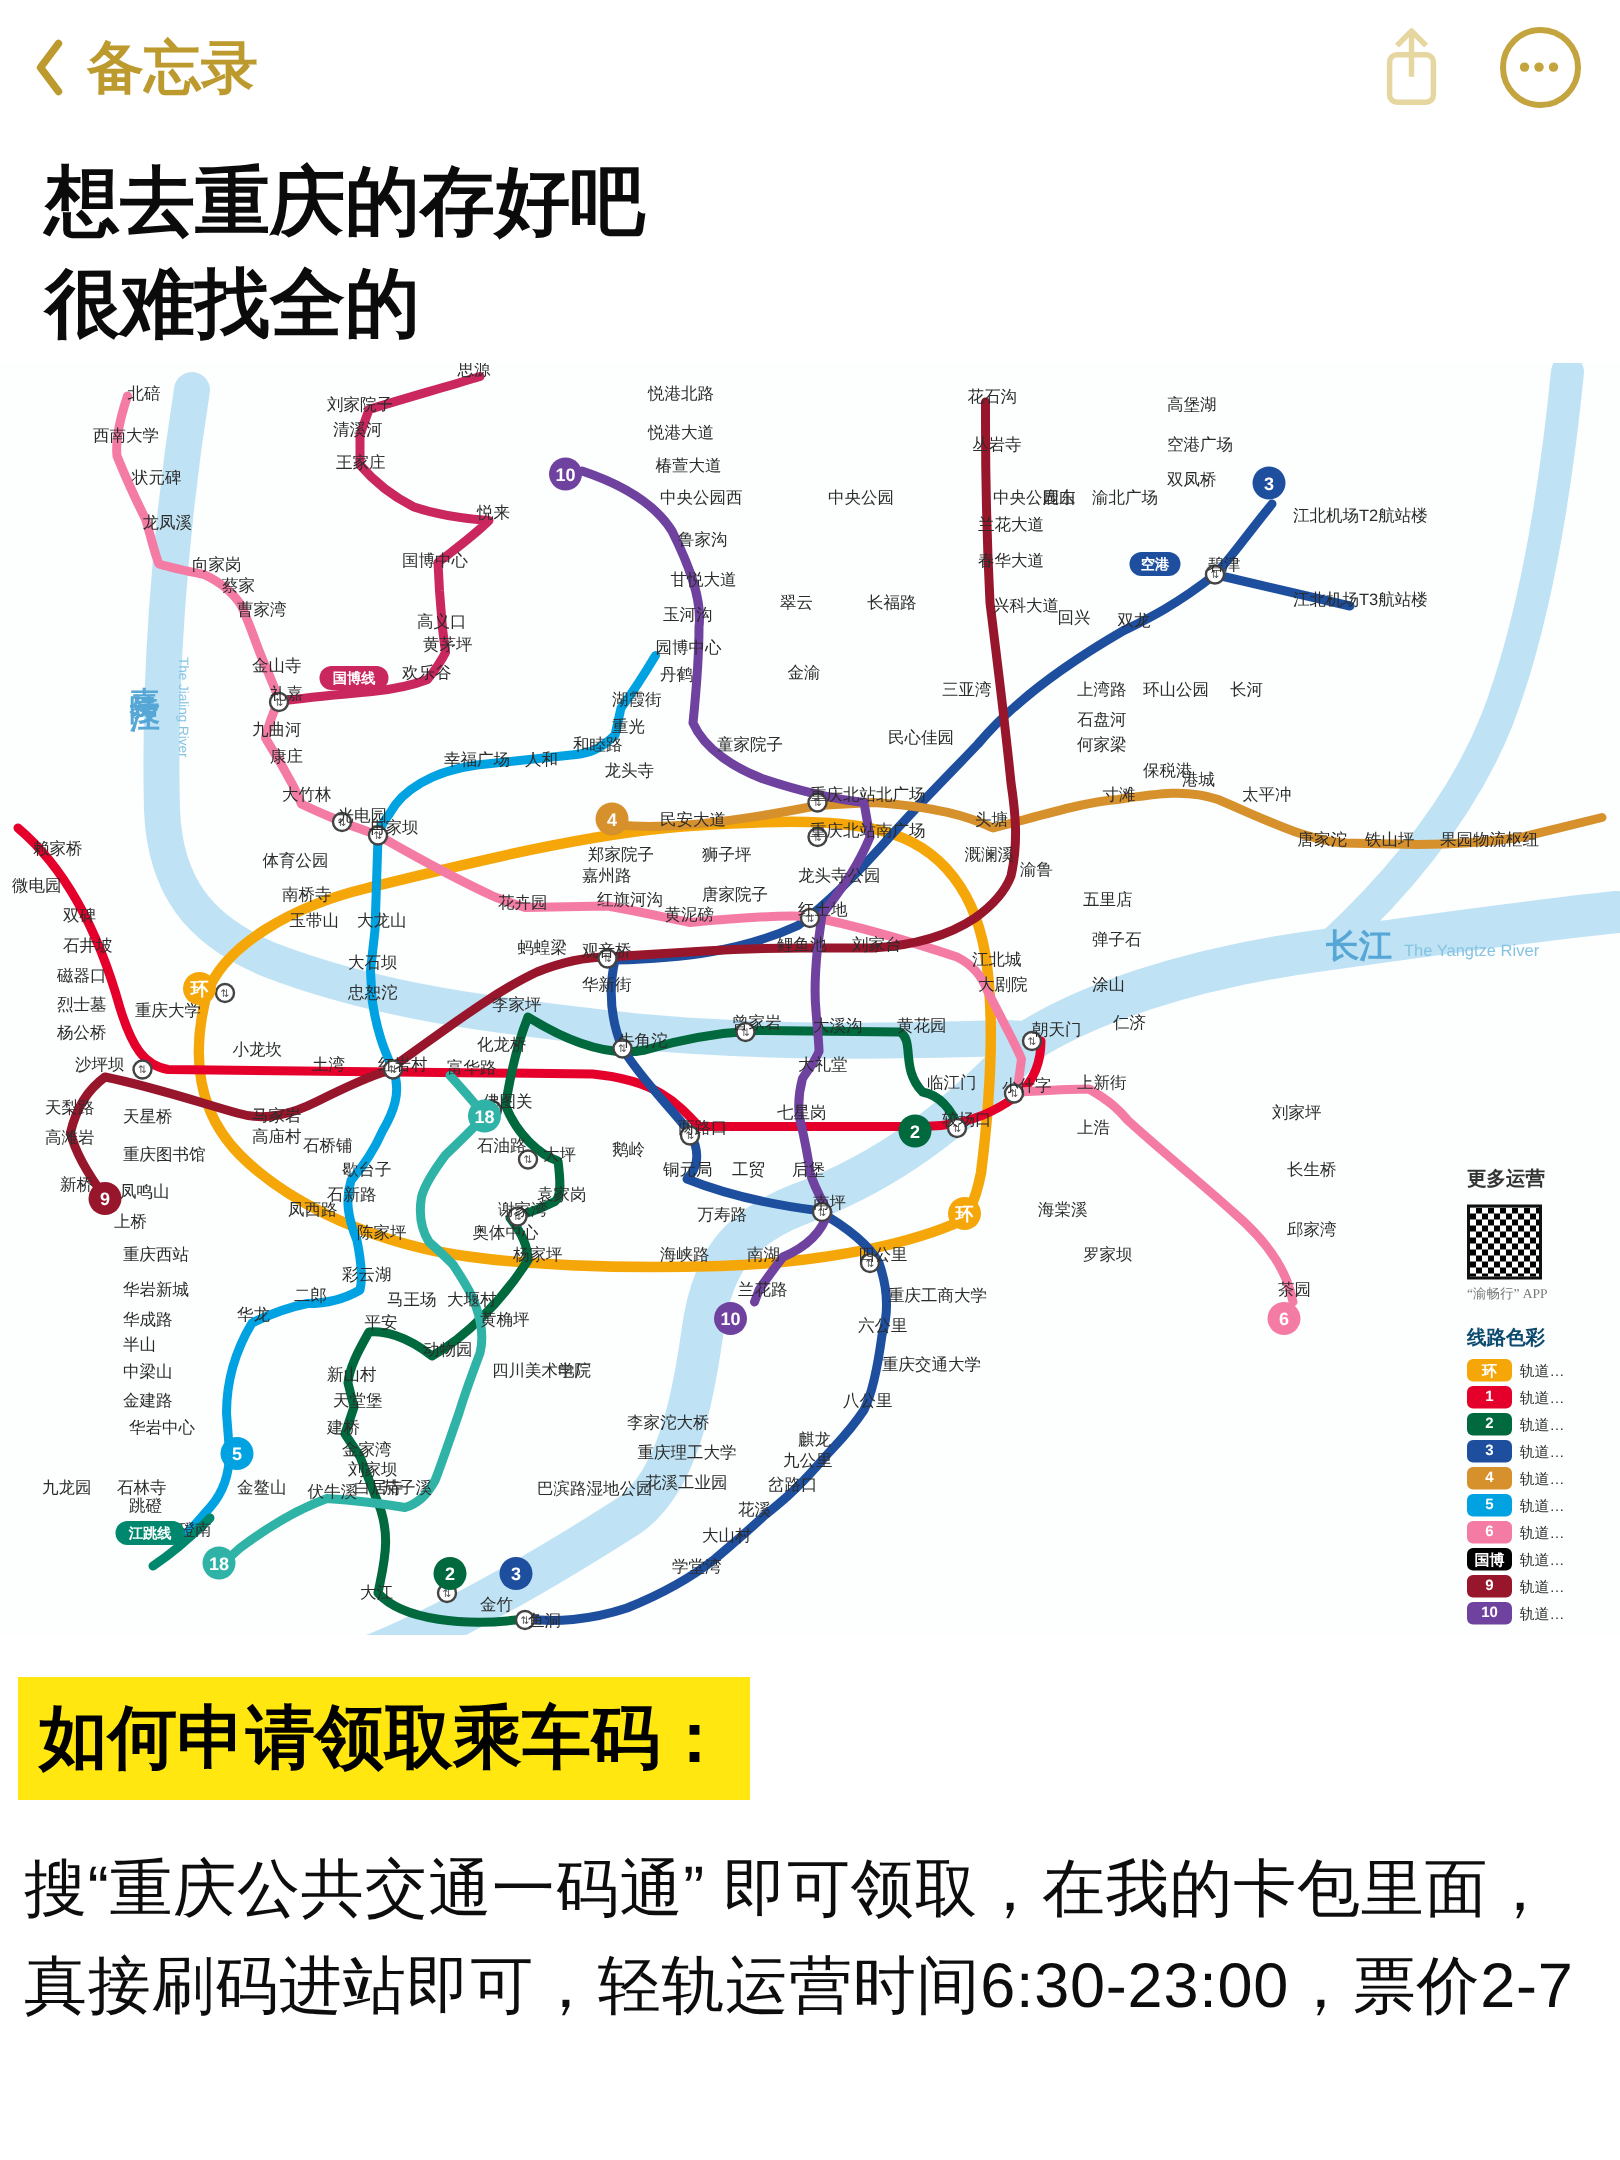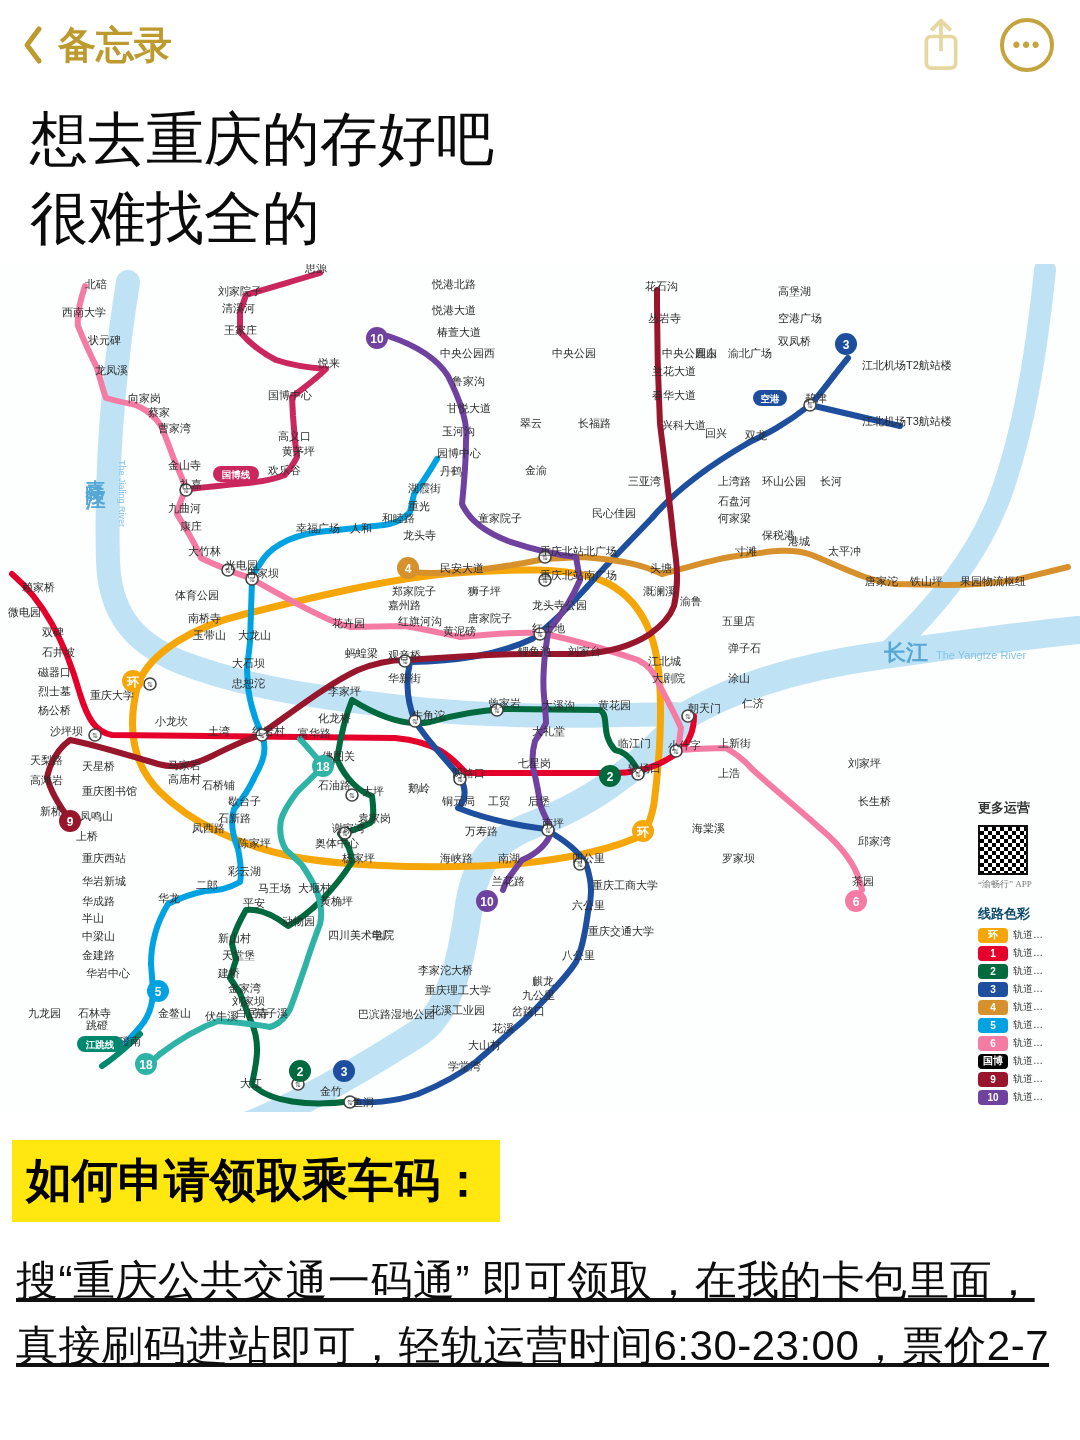--- a/index.html
+++ b/index.html
@@ -8,37 +8,37 @@
     font-family:"Liberation Sans",sans-serif;color:#111;
   }
   
   .nav{display:flex;justify-content:space-between;align-items:center;padding:16px 26px 4px 22px;}
   .back{display:flex;align-items:center;gap:14px;color:#BD9A2E;font-size:38px;font-weight:600;cursor:pointer;}
   .nav-actions{display:flex;align-items:center;gap:34px;}
   .share-btn{width:50px;height:58px;display:flex;align-items:center;justify-content:center;}
   .more-btn{width:54px;height:54px;border-radius:50%;border:4px solid #C4A43E;display:flex;align-items:center;justify-content:center;
     color:#C4A43E;font-size:22px;font-weight:bold;letter-spacing:2px;box-sizing:border-box;}
   
-  h1{margin:22px 30px 4px;font-size:58px;line-height:1.36;font-weight:400;color:#0b0b0b;}
+  h1{margin:22px 30px 4px;font-size:50px;line-height:1.36;font-weight:700;color:#0b0b0b;}
   
   .map-wrap{position:relative;width:1080px;height:848px;background:#fdfefe;margin-top:6px;}
   #metro-svg{position:absolute;left:0;top:0;width:1080px;height:848px;}
   .map-side{position:absolute;right:2px;top:535px;width:100px;}
   .more-ops{font-size:13px;font-weight:bold;color:#333;}
   .qr{width:46px;height:46px;margin:8px 0 3px;border:2px solid #111;
     background:repeating-conic-gradient(#000 0% 25%, #fff 0% 50%) 0 0/8px 8px;}
   .qr-cap{font-size:9px;color:#777;white-space:nowrap;font-family:Liberation Serif, serif;}
   .legend{margin-top:14px;}
   .legend-title{font-size:13px;font-weight:bold;color:#0c4a6e;margin-bottom:5px;}
   .legend-row{display:flex;align-items:center;gap:5px;margin:3px 0;}
   .legend-chip{min-width:24px;height:15px;padding:0 3px;border-radius:4px;color:#fff;font-size:10px;font-weight:bold;
     display:flex;align-items:center;justify-content:center;}
   .legend-desc{font-size:10px;color:#333;white-space:nowrap;overflow:hidden;max-width:46px;}
   
-  .section{padding:28px 12px 0 12px;text-decoration:underline;}
+  .section{padding:28px 12px 0 12px;}
   .hl{display:inline-block;background:#FFE70F;color:#000;font-size:46px;font-weight:800;padding:10px 14px;}
   .body-text{font-size:42px;line-height:1.55;margin:26px 4px 0;letter-spacing:0.5px;color:#0d0d0d;}
 </style>
 </head>
 <body>
 
 <div class="page">
 
   <div class="nav">
     <div class="back">

